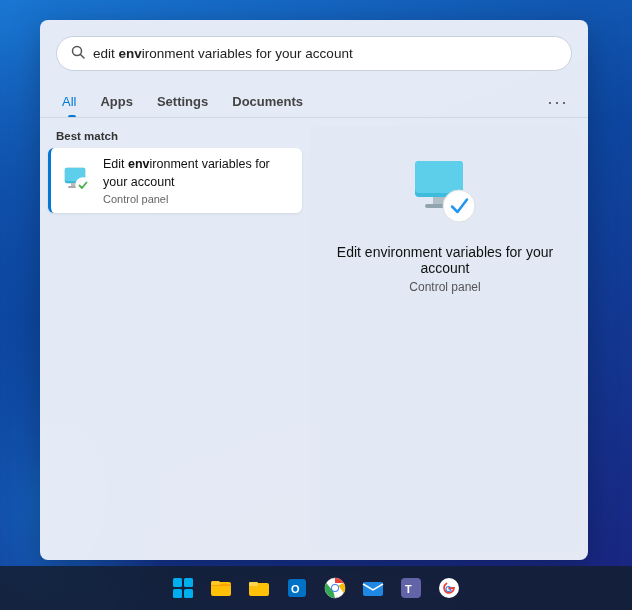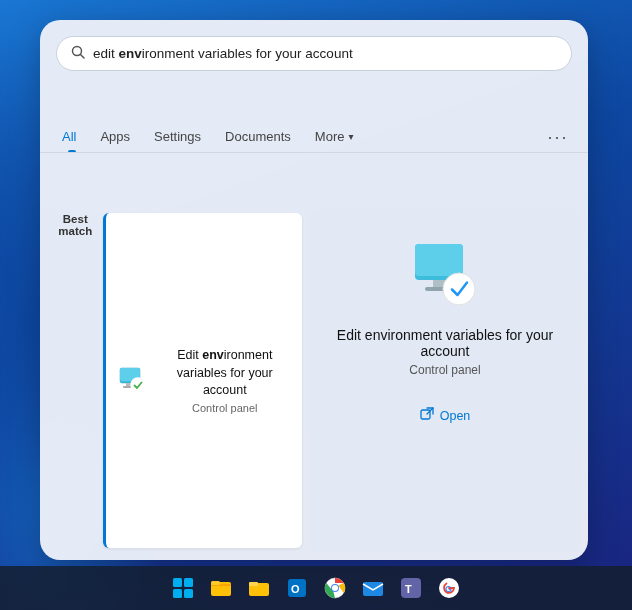--- a/index.html
+++ b/index.html
@@ -24,27 +24,26 @@
     }
 
     
     .search-window {
       position: absolute;
       top: 20px;
       left: 40px;
       width: 548px;
       height: 540px;
       background: rgba(235, 240, 248, 0.97);
-      border-radius: 20px;
+      border-radius: 8px;
       box-shadow: 0 8px 32px rgba(0,0,0,0.25);
       z-index: 10;
       overflow: hidden;
       display: flex;
       flex-direction: column;
-      gap: 48px;
     }
 
     
     .search-bar {
       display: flex;
       align-items: center;
       margin: 16px 16px 0 16px;
       background: white;
       border-radius: 20px;
       border: 1.5px solid #c8d0dc;
@@ -62,33 +61,34 @@
       flex: 1;
     }
     .search-input-text span.highlight {
       font-weight: 600;
     }
 
     
     .tabs {
       display: flex;
       align-items: center;
-      padding: 4px 16px 0 16px;
+      padding: 17px 16px 0 16px;
       gap: 0;
       border-bottom: 1px solid #d0d8e4;
       position: relative;
       text-align: right;
     }
     .tab {
       padding: 6px 12px 8px 12px;
       font-size: 13px;
       color: #444;
       cursor: pointer;
       position: relative;
       white-space: nowrap;
+      font-weight: bold;
     }
     .tab.active {
       color: #0078d4;
       font-weight: 500;
     }
     .tab.active::after {
       content: '';
       position: absolute;
       bottom: 0;
       left: 12px;
@@ -122,22 +122,21 @@
       display: flex;
       flex: 1;
       overflow: hidden;
     }
 
     
     .left-panel {
       width: 270px;
       padding: 12px 8px;
       display: flex;
-      flex-direction: row;
-      text-align: center;
+      flex-direction: column;
     }
     .best-match-label {
       font-size: 11.5px;
       font-weight: 600;
       color: #333;
       padding: 0 8px 6px 8px;
       text-transform: none;
     }
 
     .result-item {
@@ -266,24 +265,20 @@
     <span class="search-input-text">
       edit <span class="highlight">env</span><span>ironment variables for your account</span>
     </span>
   </div>
 
   <div class="tabs">
     <span class="tab tab-all active">All</span>
     <span class="tab">Apps</span>
     <span class="tab">Settings</span>
     <span class="tab">Documents</span>
-    <span class="tab tabs-more-btn">
-      <span>More</span>
-      <span style="font-size:10px; margin-left:2px;">▾</span>
-    </span>
     <span class="tabs-ellipsis">···</span>
   </div>
 
   <div class="main-content">
 
     <div class="left-panel">
       <div class="best-match-label">Best match</div>
 
       <div class="result-item">
         <div class="result-icon">
@@ -317,30 +312,20 @@
           <rect x="24" y="41" width="16" height="7" fill="#b0bec5"></rect>
           <rect x="16" y="48" width="32" height="4" rx="2" fill="#90a4ae"></rect>
 
           <circle cx="50" cy="50" r="16" fill="white" stroke="#e0e0e0" stroke-width="1"></circle>
           <circle cx="50" cy="50" r="14" fill="white"></circle>
           <path d="M43 50.5 L48.5 56 L58 43.5" stroke="#2196f3" stroke-width="2.5" stroke-linecap="round" stroke-linejoin="round" fill="none"></path>
         </svg>
       </div>
       <div class="detail-title">Edit environment variables for your account</div>
       <div class="detail-subtitle">Control panel</div>
-      <div class="detail-open-btn">
-        <span class="open-icon">
-          <svg width="14" height="14" viewBox="0 0 14 14" fill="none">
-            <rect x="1" y="3" width="9" height="9" rx="1.5" stroke="#0078d4" stroke-width="1.3"></rect>
-            <path d="M7 1h6v6" stroke="#0078d4" stroke-width="1.3" stroke-linecap="round" stroke-linejoin="round"></path>
-            <line x1="13" y1="1" x2="7" y2="7" stroke="#0078d4" stroke-width="1.3" stroke-linecap="round"></line>
-          </svg>
-        </span>
-        <span>Open</span>
-      </div>
     </div>
 
   </div>
 </div>
 
 <div class="taskbar">
 
   <div class="taskbar-icon" style="font-size:22px; color:white;">
     <svg width="22" height="22" viewBox="0 0 22 22">
       <rect x="1" y="1" width="9" height="9" rx="1.5" fill="#00adef"></rect>

